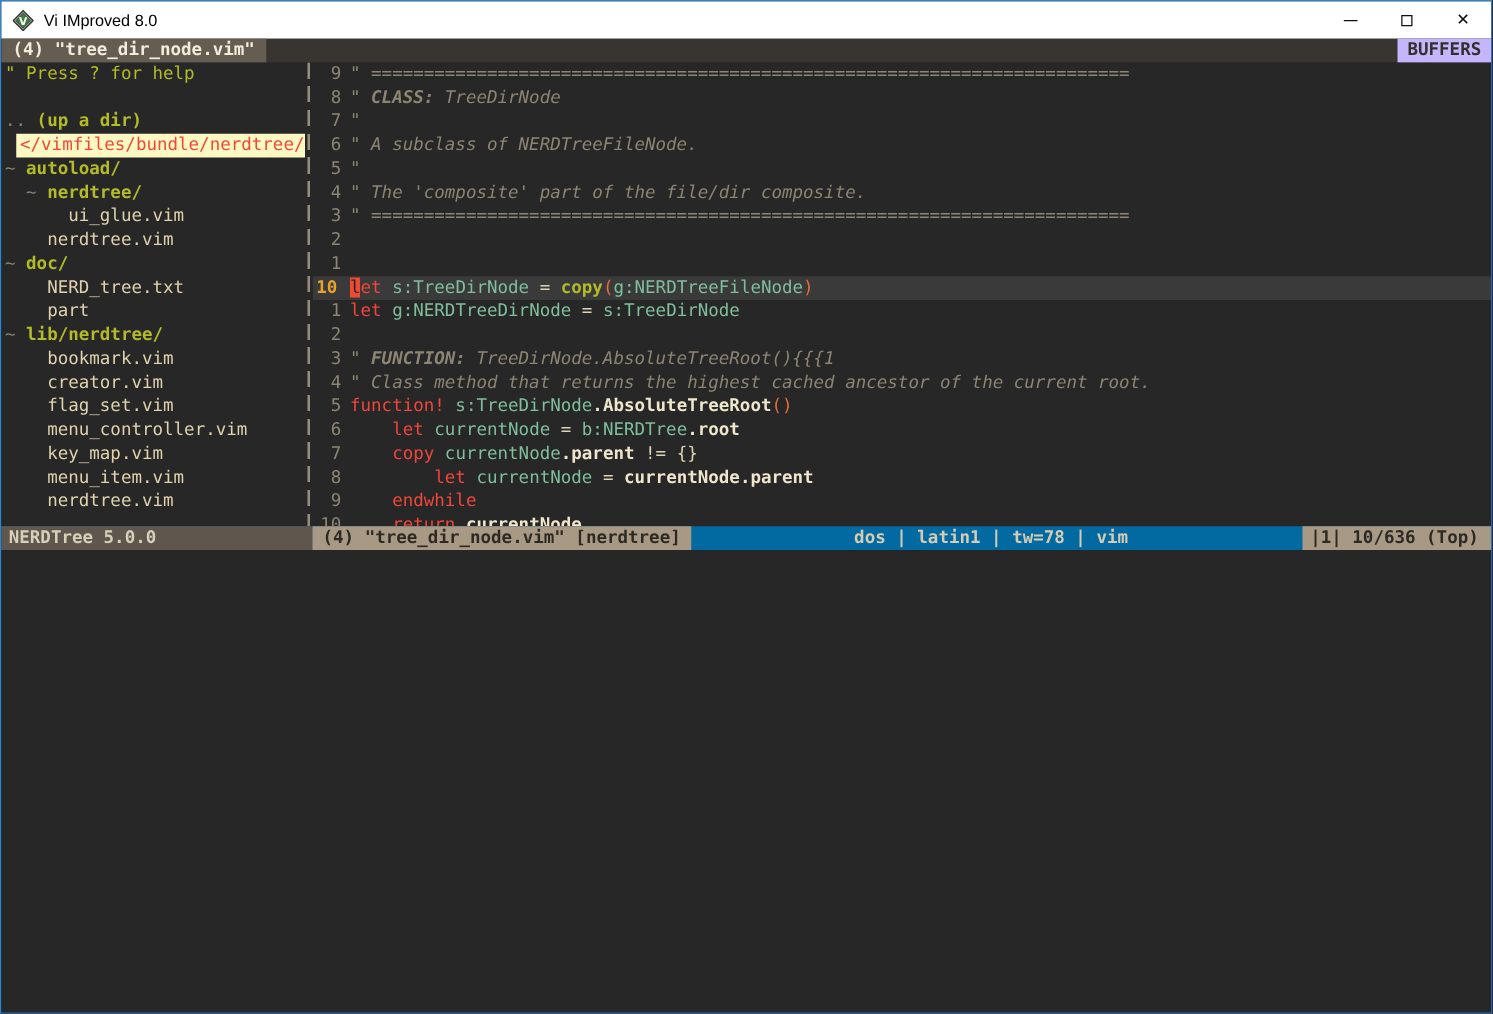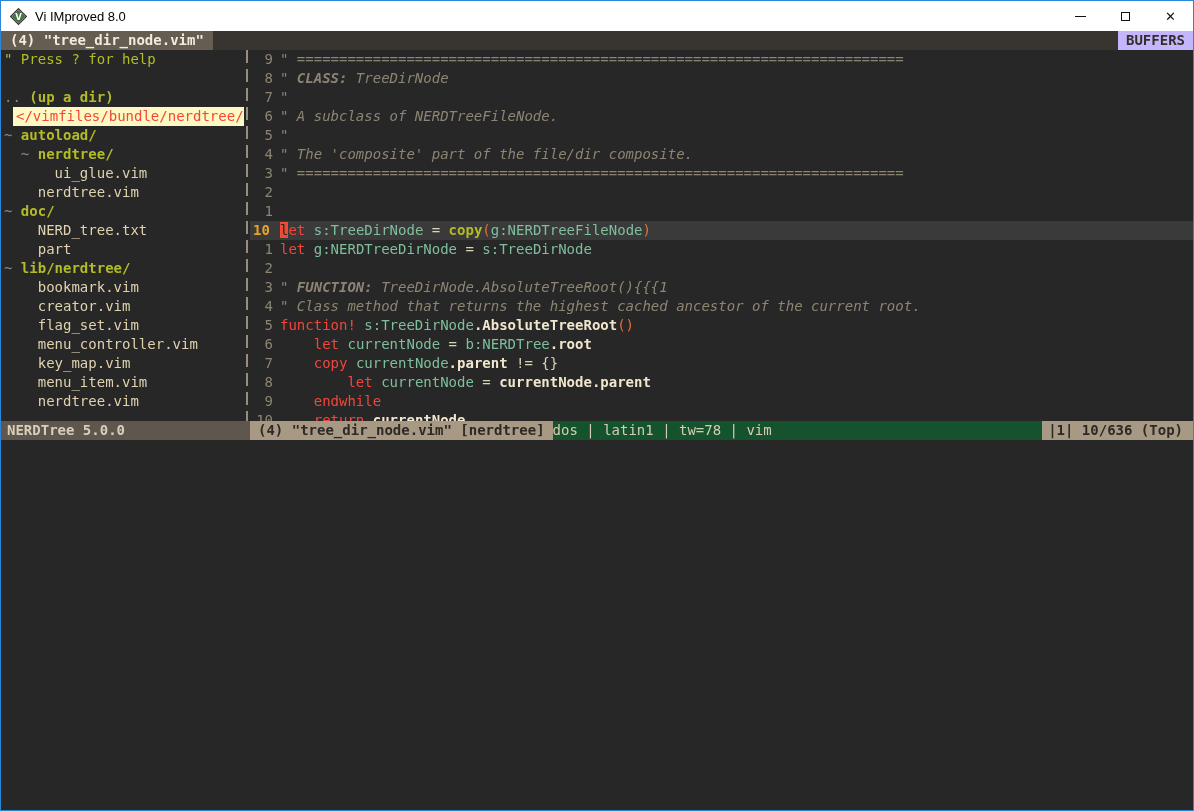--- a/index.html
+++ b/index.html
@@ -48,24 +48,24 @@
   .red    { color:#f2463a; }
   .aqua   { color:#7fbf9c; }
   .fn     { color:#b3bb26; font-weight:bold; }
   .orange { color:#e96e36; }
   .gray   { color:#8d8574; }
   .dir    { color:#b3bb26; font-weight:bold; }
   .file   { color:#e0d2ad; }
   .help   { color:#b3bb26; }
   .cursor { background:#ef4a34; color:#262626; }
   
-  .statusline { height:19px; flex:0 0 19px; display:flex; font-size:14px; line-height:19px; background:#14532d; }
+  .statusline { height:19px; flex:0 0 19px; display:flex; font-size:14px; line-height:19px; background:#0369a1; }
   .sl-nerdtree { flex:0 0 249px; background:#5f574d; color:#d8cfba; font-weight:bold; padding-left:6px; white-space:pre; }
   .sl-file { background:#a89984; color:#2d2a25; font-weight:bold; padding:0 8px; white-space:pre; }
-  .sl-fill { flex:1; display:flex; justify-content:flex-start; }
+  .sl-fill { flex:1; display:flex; justify-content:center;font-weight:bold; }
   .sl-info { color:#d6ccb4; padding-right:9px; white-space:pre; }
   .sl-pos { background:#a89984; color:#2d2a25; font-weight:bold; padding:0 10px 0 6px; white-space:pre; }
   
   .cmdline { flex:1; background:#272727; }
 </style>
 </head>
 <body>
 
 <div class="window">
 

